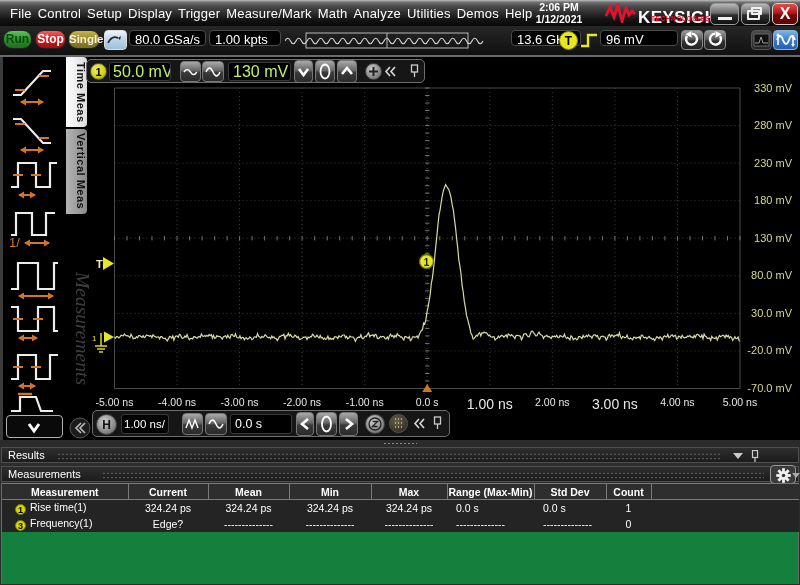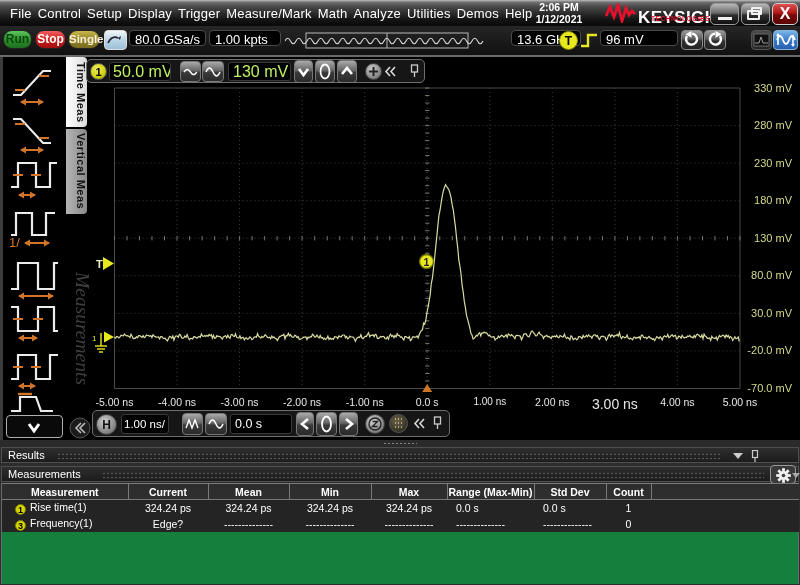--- a/index.html
+++ b/index.html
@@ -342,21 +342,21 @@
         <div class="abs" style="left:712px;top:287.4px;width:80px;text-align:right;color:#d6da8a;font-size:11px;">-20.0 mV</div>
         <div class="abs" style="left:712px;top:325.0px;width:80px;text-align:right;color:#d6da8a;font-size:11px;">-70.0 mV</div>
       </div>
     <div id="xlabels">
         <div class="abs" style="left:84.5px;top:339.0px;width:60px;text-align:center;color:#e8e8e8;font-size:10.5px;">-5.00 ns</div>
         <div class="abs" style="left:147.1px;top:339.0px;width:60px;text-align:center;color:#e8e8e8;font-size:10.5px;">-4.00 ns</div>
         <div class="abs" style="left:209.6px;top:339.0px;width:60px;text-align:center;color:#e8e8e8;font-size:10.5px;">-3.00 ns</div>
         <div class="abs" style="left:272.1px;top:339.0px;width:60px;text-align:center;color:#e8e8e8;font-size:10.5px;">-2.00 ns</div>
         <div class="abs" style="left:334.7px;top:339.0px;width:60px;text-align:center;color:#e8e8e8;font-size:10.5px;">-1.00 ns</div>
         <div class="abs" style="left:397.2px;top:339.0px;width:60px;text-align:center;color:#e8e8e8;font-size:10.5px;">0.0 s</div>
-        <div class="abs" style="left:459.8px;top:339.0px;width:60px;text-align:center;color:#e8e8e8;font-size:10px;">1.00 ns</div>
+        <div class="abs" style="left:459.8px;top:339.0px;width:60px;text-align:center;color:#e8e8e8;font-size:14px;">1.00 ns</div>
         <div class="abs" style="left:522.3px;top:339.0px;width:60px;text-align:center;color:#e8e8e8;font-size:10.5px;">2.00 ns</div>
         <div class="abs" style="left:584.9px;top:339.0px;width:60px;text-align:center;color:#e8e8e8;font-size:14px;">3.00 ns</div>
         <div class="abs" style="left:647.4px;top:339.0px;width:60px;text-align:center;color:#e8e8e8;font-size:10.5px;">4.00 ns</div>
         <div class="abs" style="left:710.0px;top:339.0px;width:60px;text-align:center;color:#e8e8e8;font-size:10.5px;">5.00 ns</div>
       </div>
 
     <div id="chanbar">
       <div class="abs" style="left:3px;top:3px;width:17px;height:17px;border-radius:50%;background:radial-gradient(circle at 40% 35%,#f0f060,#d0d010 60%,#8a8a00);border:1px solid #555;color:#000;font-size:11px;font-weight:bold;text-align:center;line-height:16px;">1</div>
       <div class="cfield ybtxt" style="left:22px;top:2px;width:62px;height:19px;line-height:18px;padding-left:3px;">50.0 mV/</div>
       <div class="cbtn" style="left:93px;top:1px;width:21px;height:21px;"><svg width="19" height="19" viewBox="0 0 19 19">

